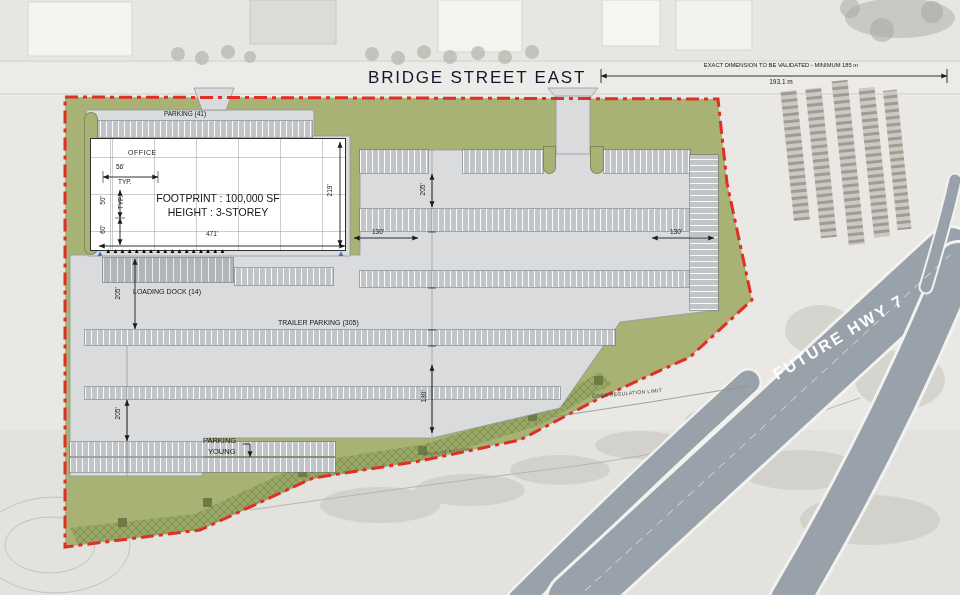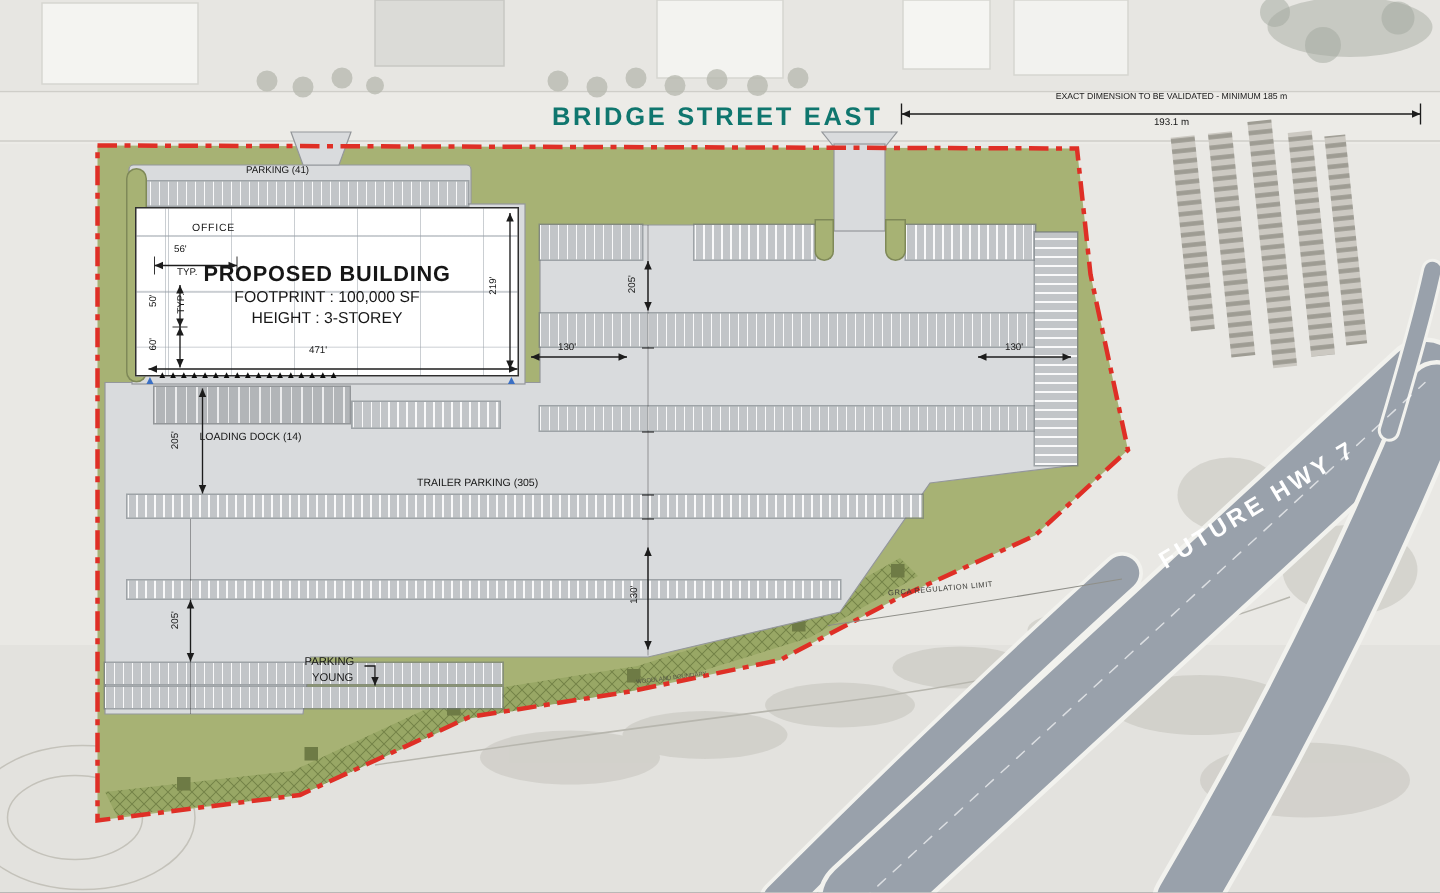--- a/index.html
+++ b/index.html
@@ -3,21 +3,21 @@
 <meta charset="utf-8">
 <style>
   html,body{margin:0;padding:0;background:#888;}
   .stage{position:relative;width:960px;height:595px;overflow:hidden;
          background:#e9e8e4;font-family:"Liberation Sans",sans-serif;}
   .stage *{box-sizing:border-box;}
   svg{position:absolute;left:0;top:0;}
   .lbl{position:absolute;white-space:nowrap;color:#161616;font-size:7px;line-height:1.05;}
   .ctr{text-align:center;}
   .rot{transform:rotate(-90deg);}
-  .street{font-size:17px;font-weight:bold;letter-spacing:1.8px;color:#0f766e;}
+  .street{font-size:17px;font-weight:normal;letter-spacing:1.8px;color:#0f172a;}
   .tiny{font-size:6px;color:#1a1a1a;}
   .bldg{position:absolute;left:90px;top:138px;width:256px;height:113px;background:#fff;
         border:1.8px solid #2f2f2f;
         background-image:
           repeating-linear-gradient(90deg,rgba(150,158,166,.5) 0 1px,transparent 1px 42px),
           repeating-linear-gradient(0deg,rgba(150,158,166,.5) 0 1px,transparent 1px 37px);
         background-position:21px 19px;}
   .row{position:absolute;background-color:#c2c5c8;
        background-image:repeating-linear-gradient(90deg,rgba(255,255,255,.9) 0 1px,transparent 1px 6px);
        outline:1px solid rgba(110,116,122,.55);}
@@ -202,21 +202,20 @@
     </g>
     <path d="M552,417 Q648,403 748,386" fill="none" stroke="#8f8f89" stroke-width="0.8"></path>
   </svg>
 
   <div class="lbl street" style="left:368px;top:69px;">BRIDGE STREET EAST</div>
   <div class="lbl tiny ctr" style="left:620px;top:62px;width:322px;font-size:5.8px;">EXACT DIMENSION TO BE VALIDATED - MINIMUM 185 m</div>
   <div class="lbl ctr" style="left:620px;top:79px;width:322px;font-size:6.5px;">193.1 m</div>
 
   <div class="lbl ctr" style="left:145px;top:111px;width:80px;font-size:6.5px;">PARKING (41)</div>
   <div class="lbl" style="left:128px;top:149px;letter-spacing:.5px;">OFFICE</div>
-  <div class="lbl b-title ctr" style="left:118px;top:176px;width:200px;">PROPOSED BUILDING</div>
   <div class="lbl b-sub ctr" style="left:118px;top:193px;width:200px;">FOOTPRINT : 100,000 SF</div>
   <div class="lbl b-sub ctr" style="left:118px;top:207px;width:200px;">HEIGHT : 3-STOREY</div>
   <div class="lbl" style="left:133px;top:288px;">LOADING DOCK (14)</div>
   <div class="lbl" style="left:278px;top:319px;">TRAILER PARKING (305)</div>
   <div class="lbl" style="left:203px;top:437px;font-size:7.5px;">PARKING</div>
   <div class="lbl" style="left:208px;top:448px;font-size:7.5px;">YOUNG</div>
   <div class="lbl grca" style="left:592px;top:391px;">GRCA REGULATION LIMIT</div>
   <div class="lbl wdl" style="left:424px;top:450px;">WOODLAND BOUNDARY</div>
   <div class="lbl hwy" style="left:775px;top:368px;">FUTURE HWY 7</div>
 

